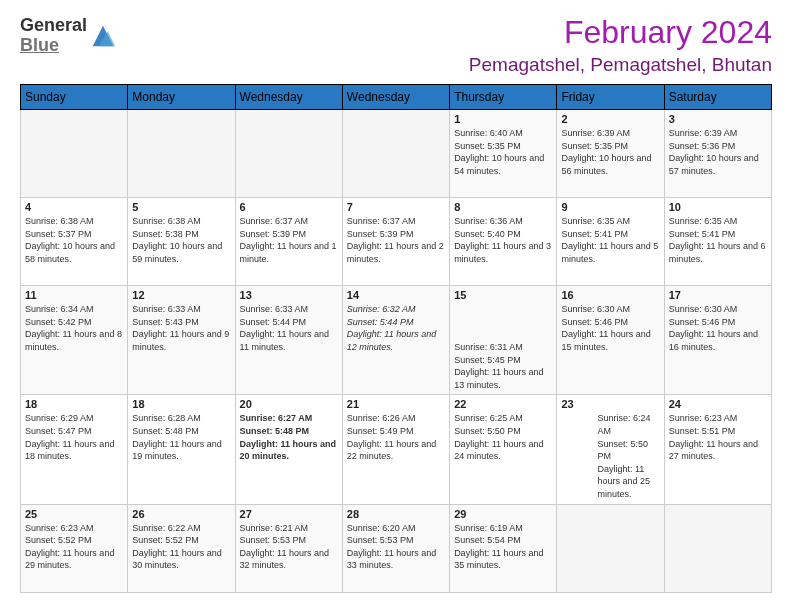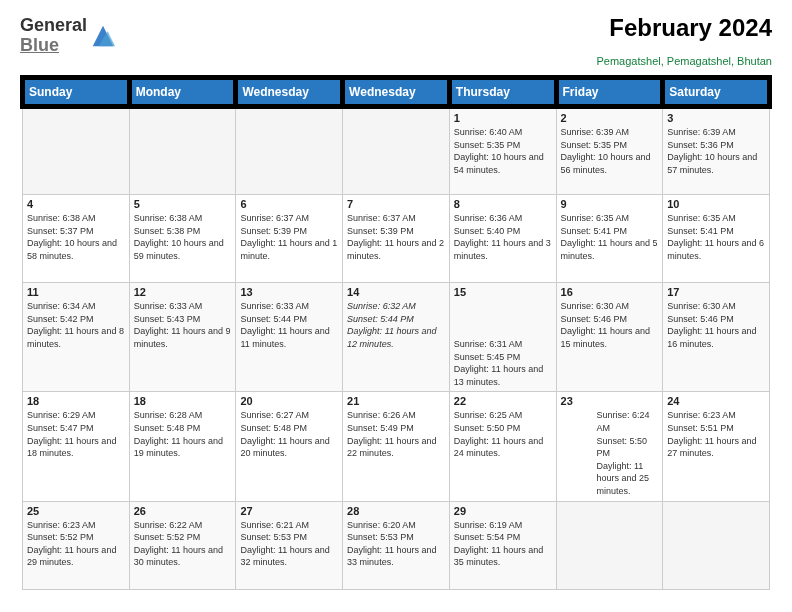--- a/index.html
+++ b/index.html
@@ -36,45 +36,45 @@
     .logo-blue { color: #737373; text-decoration: underline; }
     .logo-icon {
       width: 28px;
       height: 28px;
       margin-left: 2px;
     }
     .header-right {
       text-align: right;
     }
     .calendar-title {
-      font-size: 24px;
-      font-weight: bold;
-      color: #000000;
+      font-size: 32px;
+      font-weight: normal;
+      color: #a21caf;
       line-height: 1;
     }
     .calendar-subtitle {
-      font-size: 11px;
-      color: #15803d;
-      margin-top: 15px;
+      font-size: 19px;
+      color: #701a75;
+      margin-top: 6px;
     }
     .calendar {
       flex: 1;
       border: 1px solid #ccc;
       border-collapse: collapse;
       width: 100%;
       table-layout: fixed;
     }
     .calendar thead tr th {
       background-color: #2979c2;
-      color: #ffffff;
+      color: #000000;
       font-size: 12px;
-      font-weight: bold;
+      font-weight: normal;
       padding: 5px 4px;
       text-align: left;
-      border: 5px solid #000000;
+      border: 1px solid #000000;
     }
     .calendar tbody tr td {
       border: 1px solid #ccc;
       vertical-align: top;
       padding: 3px 4px;
       font-size: 9.5px;
       color: #333;
       height: 88px;
       width: 14.28%;
       background: #fff;
@@ -259,21 +259,21 @@
 Daylight: 11 hours and 18 minutes.</div>
           </td>
           <td>
             <span class="day-number">18</span>
             <div class="day-info" style="white-space: pre-line;">Sunrise: 6:28 AM
 Sunset: 5:48 PM
 Daylight: 11 hours and 19 minutes.</div>
           </td>
           <td>
             <span class="day-number">20</span>
-            <div class="day-info" style="white-space: pre-line;">Sunrise: 6:27 AM
+            <div class="day-info" style="white-space: pre-line; font-weight: bold;">Sunrise: 6:27 AM
 Sunset: 5:48 PM
 Daylight: 11 hours and 20 minutes.</div>
           </td>
           <td>
             <span class="day-number">21</span>
             <div class="day-info" style="white-space: pre-line;">Sunrise: 6:26 AM
 Sunset: 5:49 PM
 Daylight: 11 hours and 22 minutes.</div>
           </td>
           <td>

